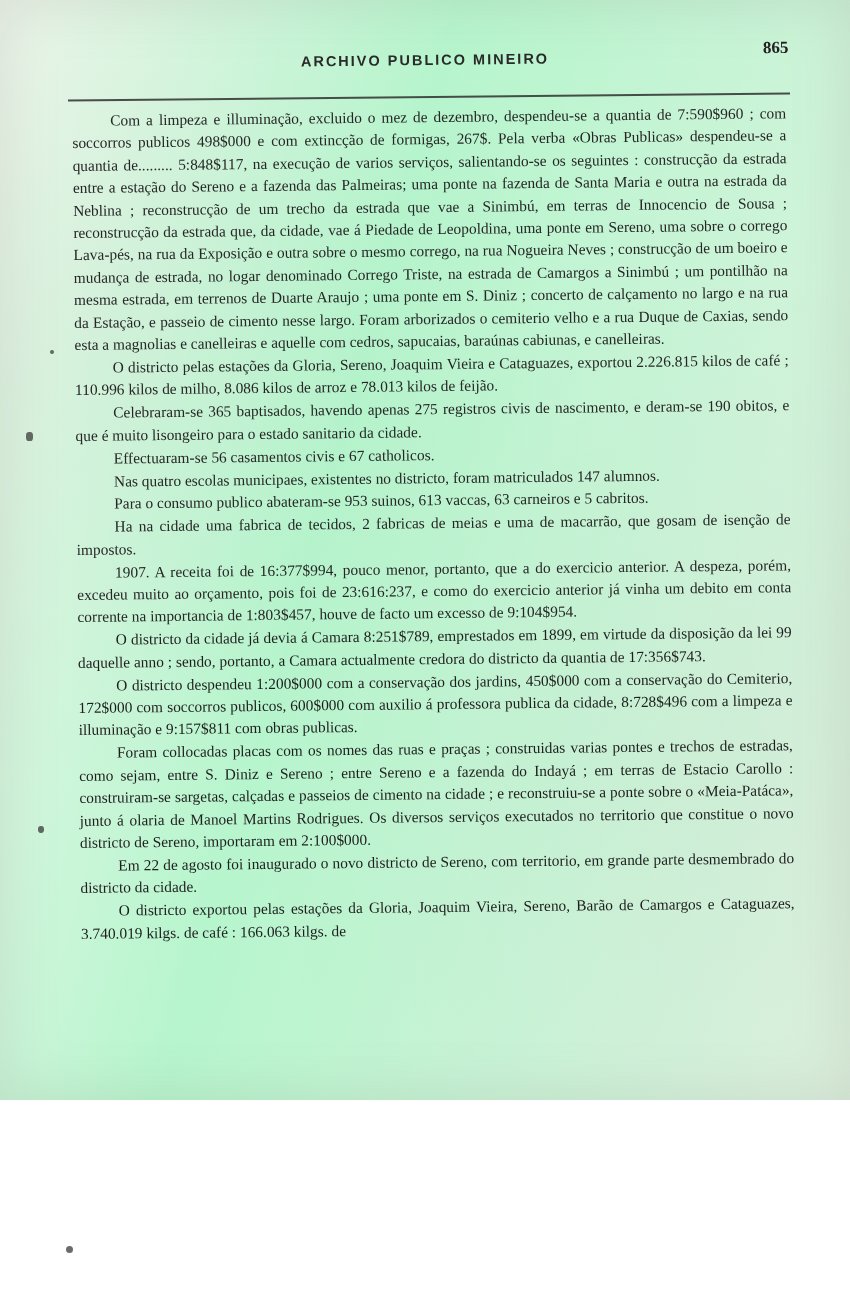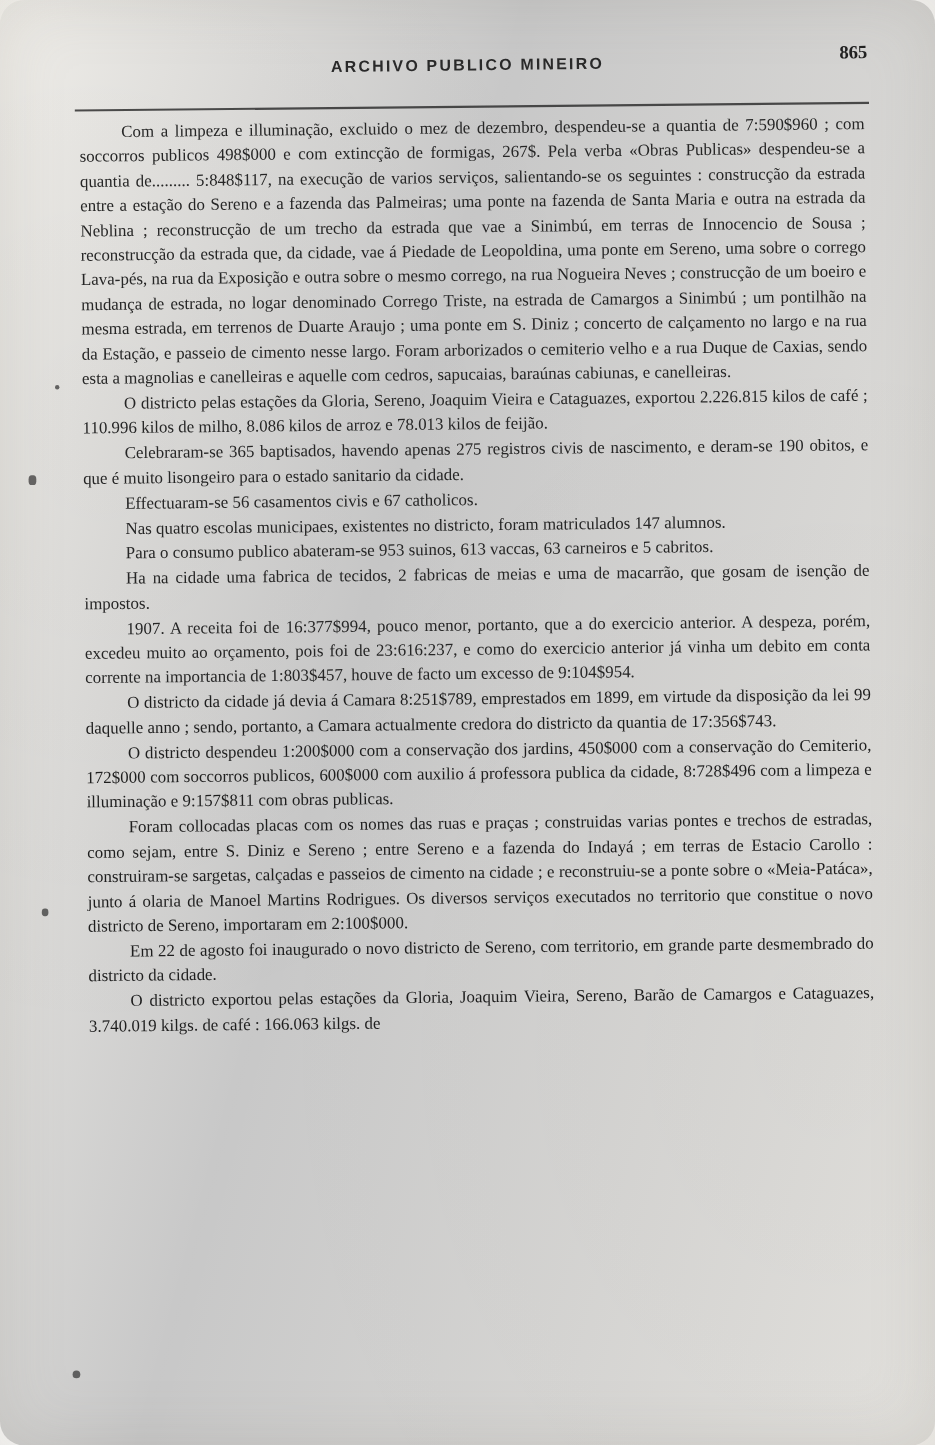--- a/index.html
+++ b/index.html
@@ -9,24 +9,23 @@
   }
   body {
     width: 850px;
     height: 1314px;
     overflow: hidden;
     font-family: "Liberation Serif", serif;
   }
   .page {
     position: relative;
     width: 850px;
-    height: 1314px;
-    background: #a3a3a3;
+    height: 1100px;
+    background: #86efac;
     box-sizing: border-box;
-    border-radius: 22px;
   }
   
   .page::before {
     content: "";
     position: absolute;
     inset: 0;
     background:
       radial-gradient(ellipse at 12% 30%, rgba(0,0,0,0.025), rgba(0,0,0,0) 45%),
       radial-gradient(ellipse at 88% 72%, rgba(0,0,0,0.022), rgba(0,0,0,0) 50%),
       linear-gradient(105deg, rgba(250,248,243,0.9), rgba(255,255,255,0.4) 40%, rgba(245,243,238,0.8));

